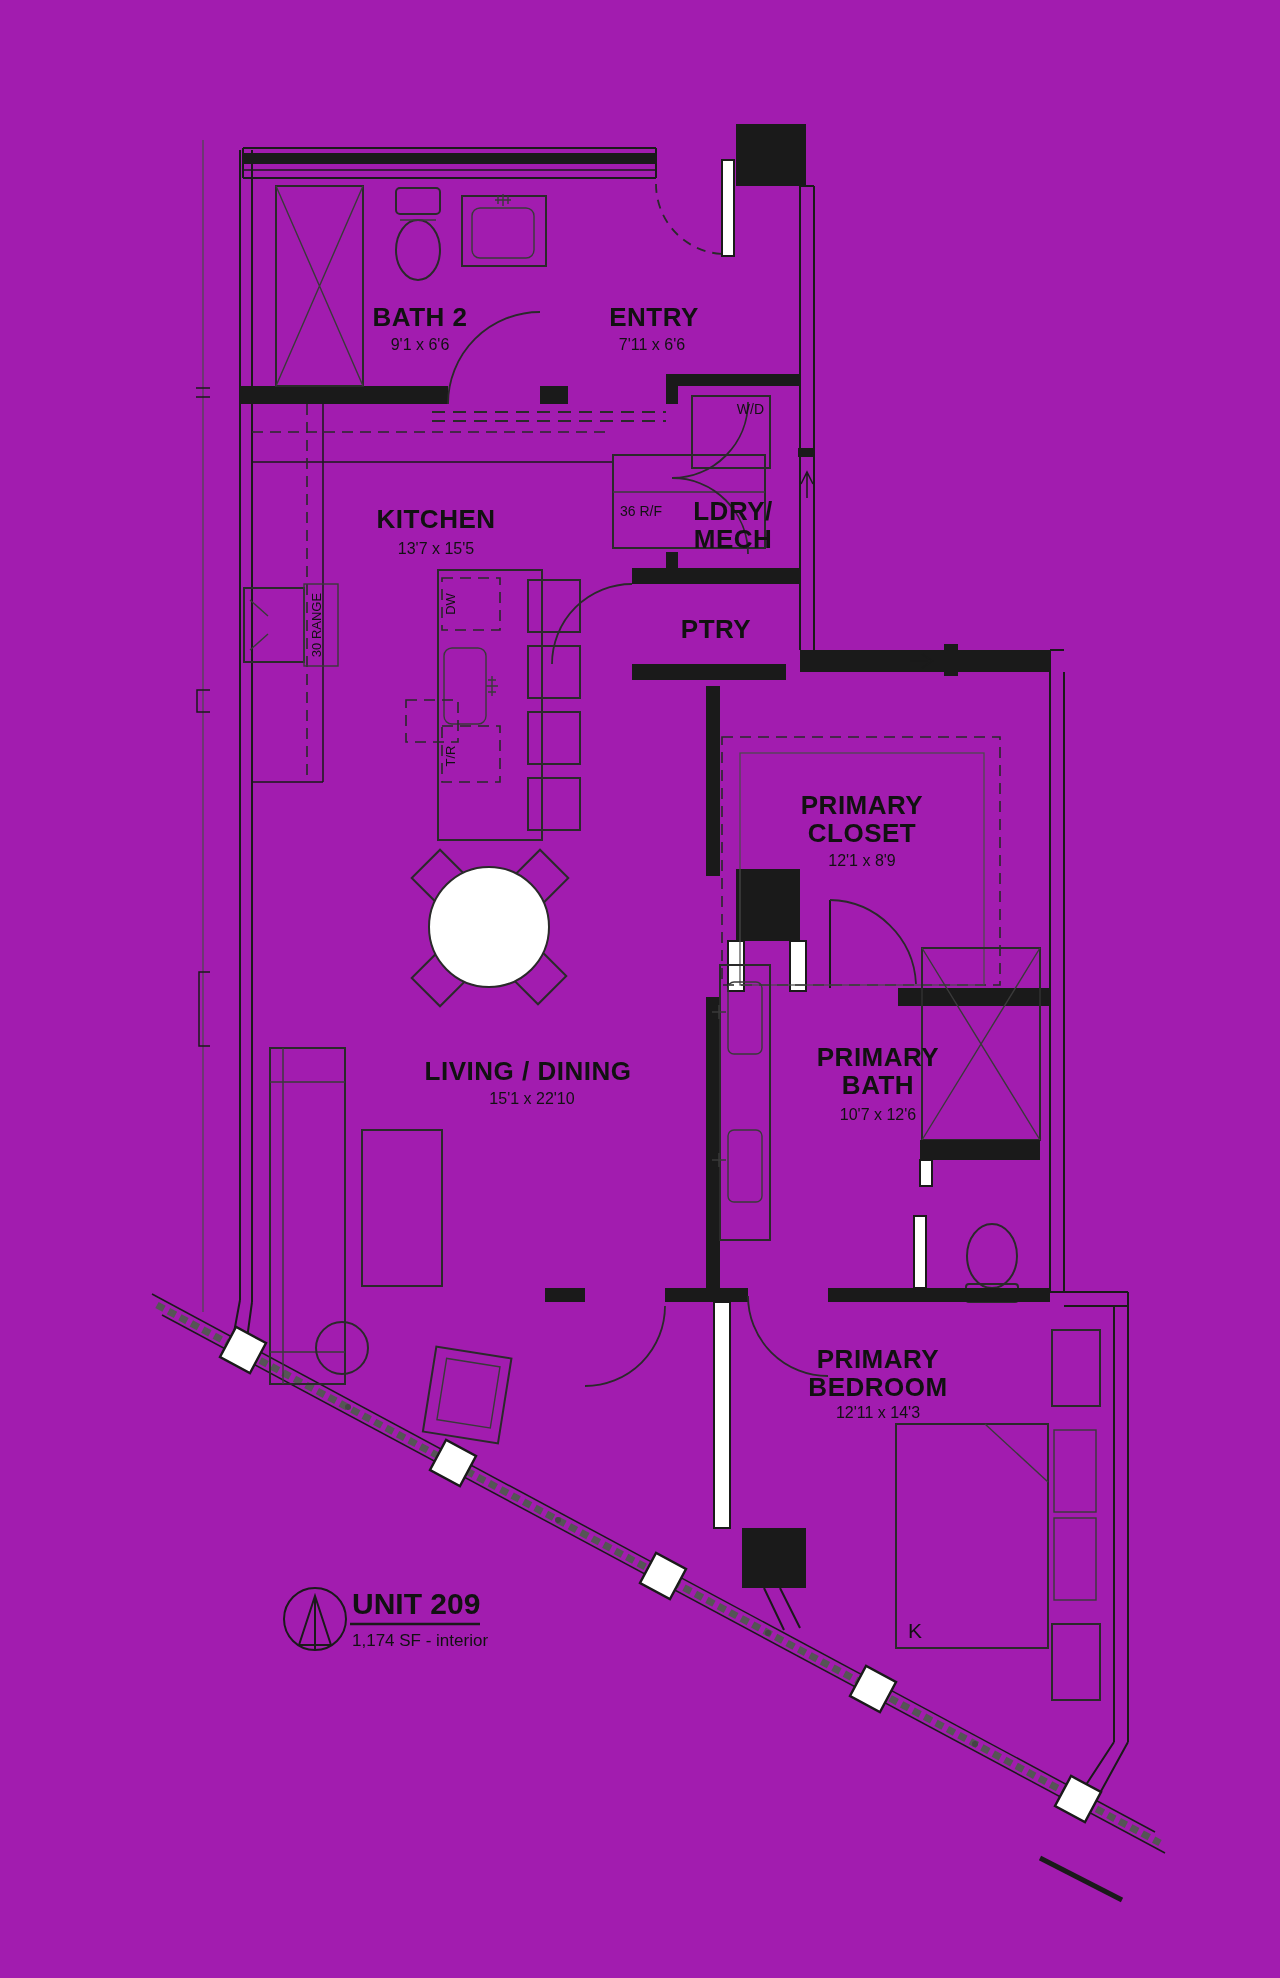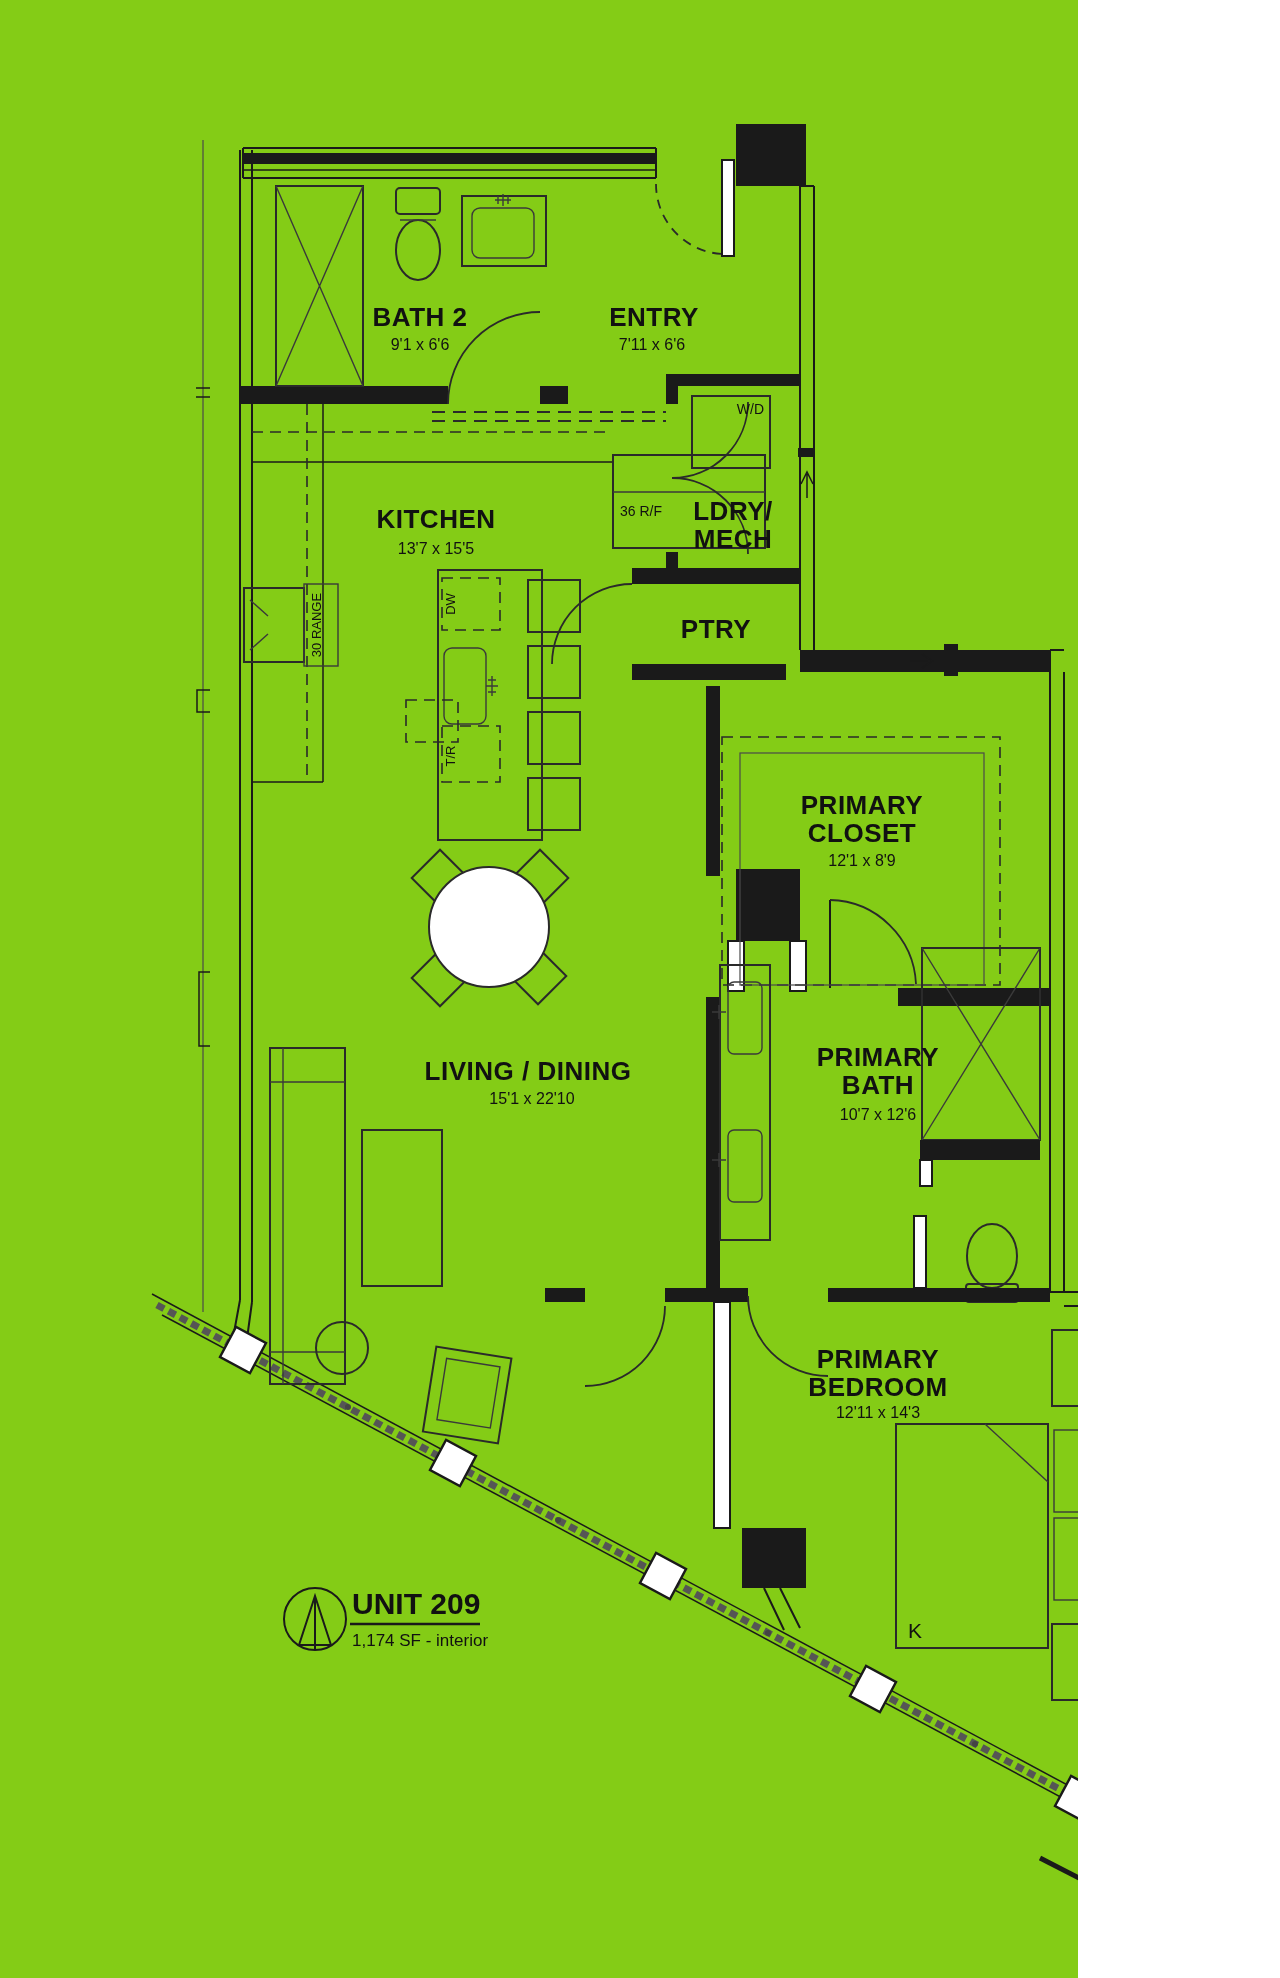--- a/index.html
+++ b/index.html
@@ -1,16 +1,16 @@
 <!DOCTYPE html>
 <html><head>
 <meta charset="utf-8">
 <style>
   html,body{margin:0;padding:0;background:#ffffff;}
-  .sheet{position:relative;width:1078px;height:1978px;background:#84cc16;overflow:hidden;
+  .sheet{position:relative;width:1280px;height:1978px;background:#a21caf;overflow:hidden;
          font-family:"Liberation Sans", sans-serif;}
   svg{display:block}
   .ln   {stroke:#1a1a1a;stroke-width:2;fill:none;stroke-linecap:butt}
   .ln15 {stroke:#1a1a1a;stroke-width:1.5;fill:none}
   .ln1  {stroke:#4a4a4a;stroke-width:1.2;fill:none}
   .wallF{fill:#1a1a1a;stroke:none}
   .wallH{fill:#ffffff;stroke:#1a1a1a;stroke-width:2}
   .dash {stroke:#2a2a2a;stroke-width:1.6;fill:none;stroke-dasharray:11 7}
   .dashT{stroke:#2a2a2a;stroke-width:2;fill:none;stroke-dasharray:13 8}
   .arc  {stroke:#2a2a2a;stroke-width:1.8;fill:none}

